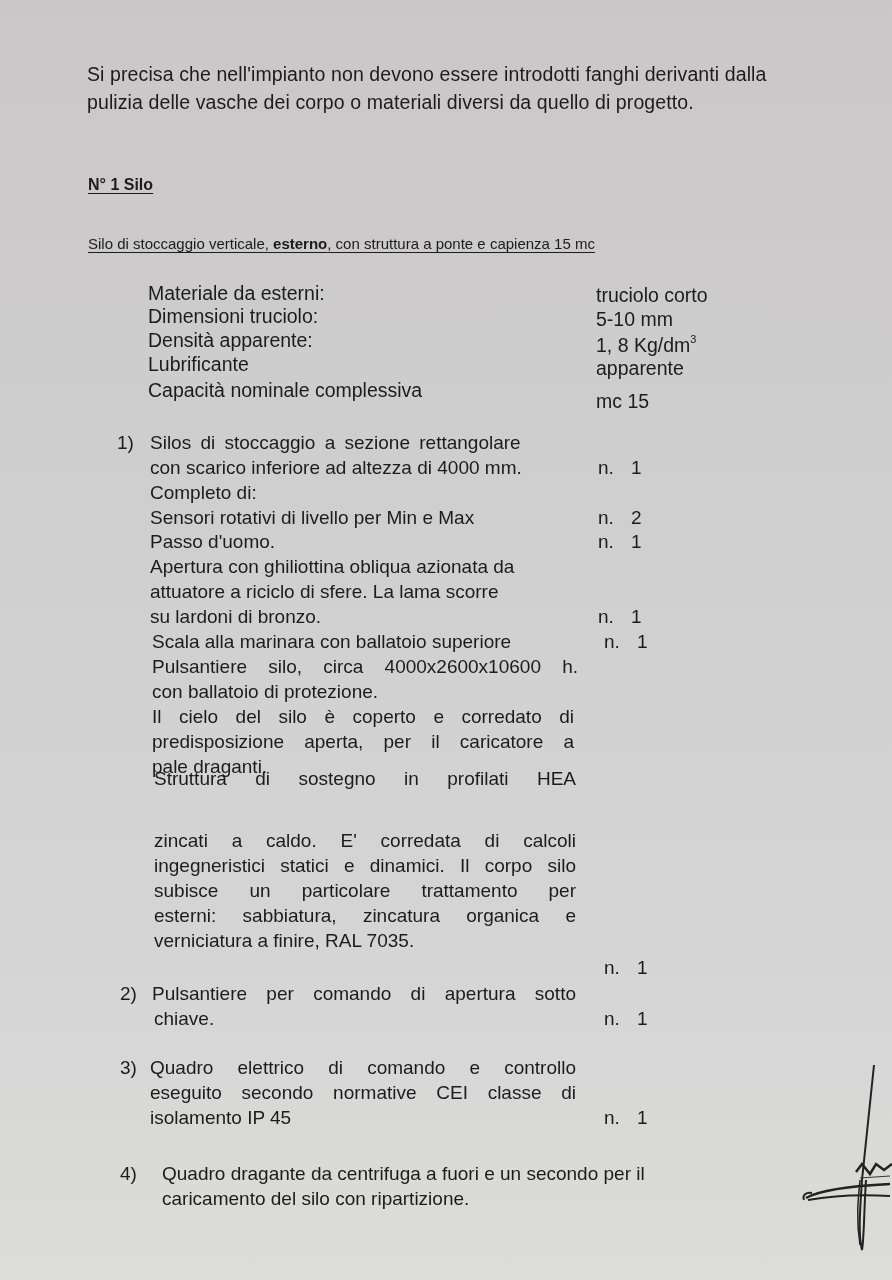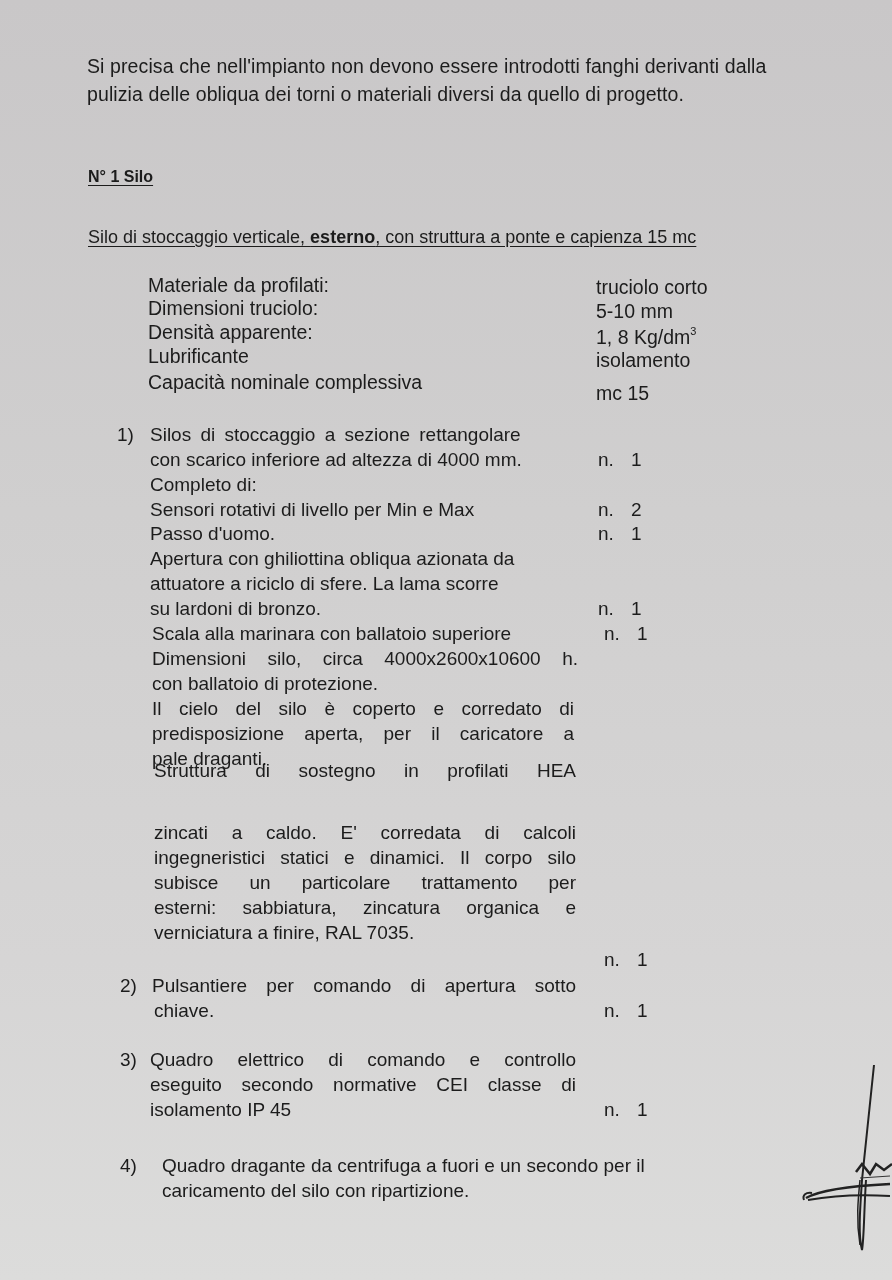--- a/index.html
+++ b/index.html
@@ -4,78 +4,78 @@
 <style>
   html, body { margin: 0; padding: 0; }
   body {
     width: 892px; height: 1280px; overflow: hidden;
     background: linear-gradient(180deg, #c9c7c8 0%, #d0cfcf 40%, #d6d5d5 75%, #dcdcdb 100%);
     font-family: "Liberation Sans", sans-serif;
     color: #1c1c1c;
     position: relative;
   }
   .page { position: absolute; left: 0; top: 0; width: 892px; height: 1280px; }
-  .abs { position: absolute; white-space: nowrap; }
+  .abs { position: absolute; white-space: nowrap; margin-top: 8px; }
   .intro { left: 87px; top: 52px; font-size: 19.5px; line-height: 28px; letter-spacing: 0.1px; }
   .h1 { left: 88px; top: 168px; font-size: 16px; font-weight: bold; text-decoration: underline; text-underline-offset: 3px; }
-  .h2 { left: 88px; top: 227px; font-size: 18px; text-decoration: underline; text-underline-offset: 3px; }
+  .h2 { left: 88px; top: 227px; font-size: 15px; text-decoration: underline; text-underline-offset: 3px; }
   .h2 b { font-weight: bold; }
   .spec-label { left: 148px; font-size: 19.5px; }
   .spec-value { left: 596px; font-size: 19.5px; }
   .spec-value sup { font-size: 11px; vertical-align: 9px; }
   .t { font-size: 19px; }
   .lst { left: 117px; }
   .body-x { left: 150px; }
   .qty { left: 598px; font-size: 19px; word-spacing: 12px; }
   .just { white-space: normal; text-align: justify; text-align-last: justify; width: 426px; }
   .signature { position: absolute; left: 800px; top: 1060px; width: 92px; height: 200px; }
 </style>
 </head>
 <body>
 
 <div class="page">
 
   <div class="abs intro">
     <div>Si precisa che nell'impianto non devono essere introdotti fanghi derivanti dalla</div>
-    <div>pulizia delle obliqua dei torni o materiali diversi da quello di progetto.</div>
+    <div>pulizia delle vasche dei corpo o materiali diversi da quello di progetto.</div>
   </div>
 
   <div class="abs h1">N° 1 Silo</div>
   <div class="abs h2"><span>Silo di stoccaggio verticale, </span><b>esterno</b><span>, con struttura a ponte e capienza 15 mc</span></div>
 
   <div>
-    <div class="abs spec-label" style="top:274px">Materiale da profilati:</div>
+    <div class="abs spec-label" style="top:274px">Materiale da esterni:</div>
     <div class="abs spec-value" style="top:276px">truciolo corto</div>
     <div class="abs spec-label" style="top:297px">Dimensioni truciolo:</div>
     <div class="abs spec-value" style="top:300px">5-10 mm</div>
     <div class="abs spec-label" style="top:321px">Densità apparente:</div>
     <div class="abs spec-value" style="top:325px"><span>1,  8 Kg/dm</span><sup>3</sup></div>
     <div class="abs spec-label" style="top:345px">Lubrificante</div>
-    <div class="abs spec-value" style="top:349px">isolamento</div>
+    <div class="abs spec-value" style="top:349px">apparente</div>
     <div class="abs spec-label" style="top:371px">Capacità nominale complessiva</div>
     <div class="abs spec-value" style="top:382px">mc 15</div>
   </div>
 
   <div>
     <div class="abs t lst" style="top:424px">1)</div>
     <div class="abs t body-x" style="top:424px;word-spacing:4px">Silos di stoccaggio a sezione rettangolare</div>
     <div class="abs t body-x" style="top:449px">con scarico inferiore ad altezza di 4000 mm.</div>
     <div class="abs qty" style="top:449px">n. 1</div>
     <div class="abs t body-x" style="top:474px">Completo di:</div>
     <div class="abs t body-x" style="top:499px">Sensori rotativi di livello per Min e Max</div>
     <div class="abs qty" style="top:499px">n. 2</div>
     <div class="abs t body-x" style="top:523px">Passo d'uomo.</div>
     <div class="abs qty" style="top:523px">n. 1</div>
     <div class="abs t body-x" style="top:548px">Apertura con ghiliottina obliqua azionata da</div>
     <div class="abs t body-x" style="top:573px">attuatore a riciclo di sfere. La lama scorre</div>
     <div class="abs t body-x" style="top:598px">su lardoni di bronzo.</div>
     <div class="abs qty" style="top:598px">n. 1</div>
     <div class="abs t body-x" style="top:623px;left:152px">Scala alla marinara con ballatoio superiore</div>
     <div class="abs qty" style="top:623px;left:604px">n. 1</div>
-    <div class="abs t body-x just" style="top:648px;left:152px">Dimensioni silo, circa 4000x2600x10600 h.</div>
+    <div class="abs t body-x just" style="top:648px;left:152px">Pulsantiere silo, circa 4000x2600x10600 h.</div>
     <div class="abs t body-x" style="top:673px;left:152px">con ballatoio di protezione.</div>
     <div class="abs t body-x just" style="top:698px;left:152px;width:422px">Il cielo del silo è coperto e corredato di</div>
     <div class="abs t body-x just" style="top:723px;left:152px;width:422px">predisposizione aperta, per il caricatore a</div>
     <div class="abs t body-x" style="top:748px;left:152px">pale draganti.</div>
 
     <div class="abs t body-x just" style="top:760px;left:154px;width:422px">Struttura di sostegno in profilati HEA</div>
     <div class="abs t body-x just" style="top:822px;left:154px;width:422px">zincati a caldo. E' corredata di calcoli</div>
     <div class="abs t body-x just" style="top:847px;left:154px;width:422px">ingegneristici statici e dinamici. Il corpo silo</div>
     <div class="abs t body-x just" style="top:872px;left:154px;width:422px">subisce un particolare trattamento per</div>
     <div class="abs t body-x just" style="top:897px;left:154px;width:422px">esterni: sabbiatura, zincatura organica e</div>

